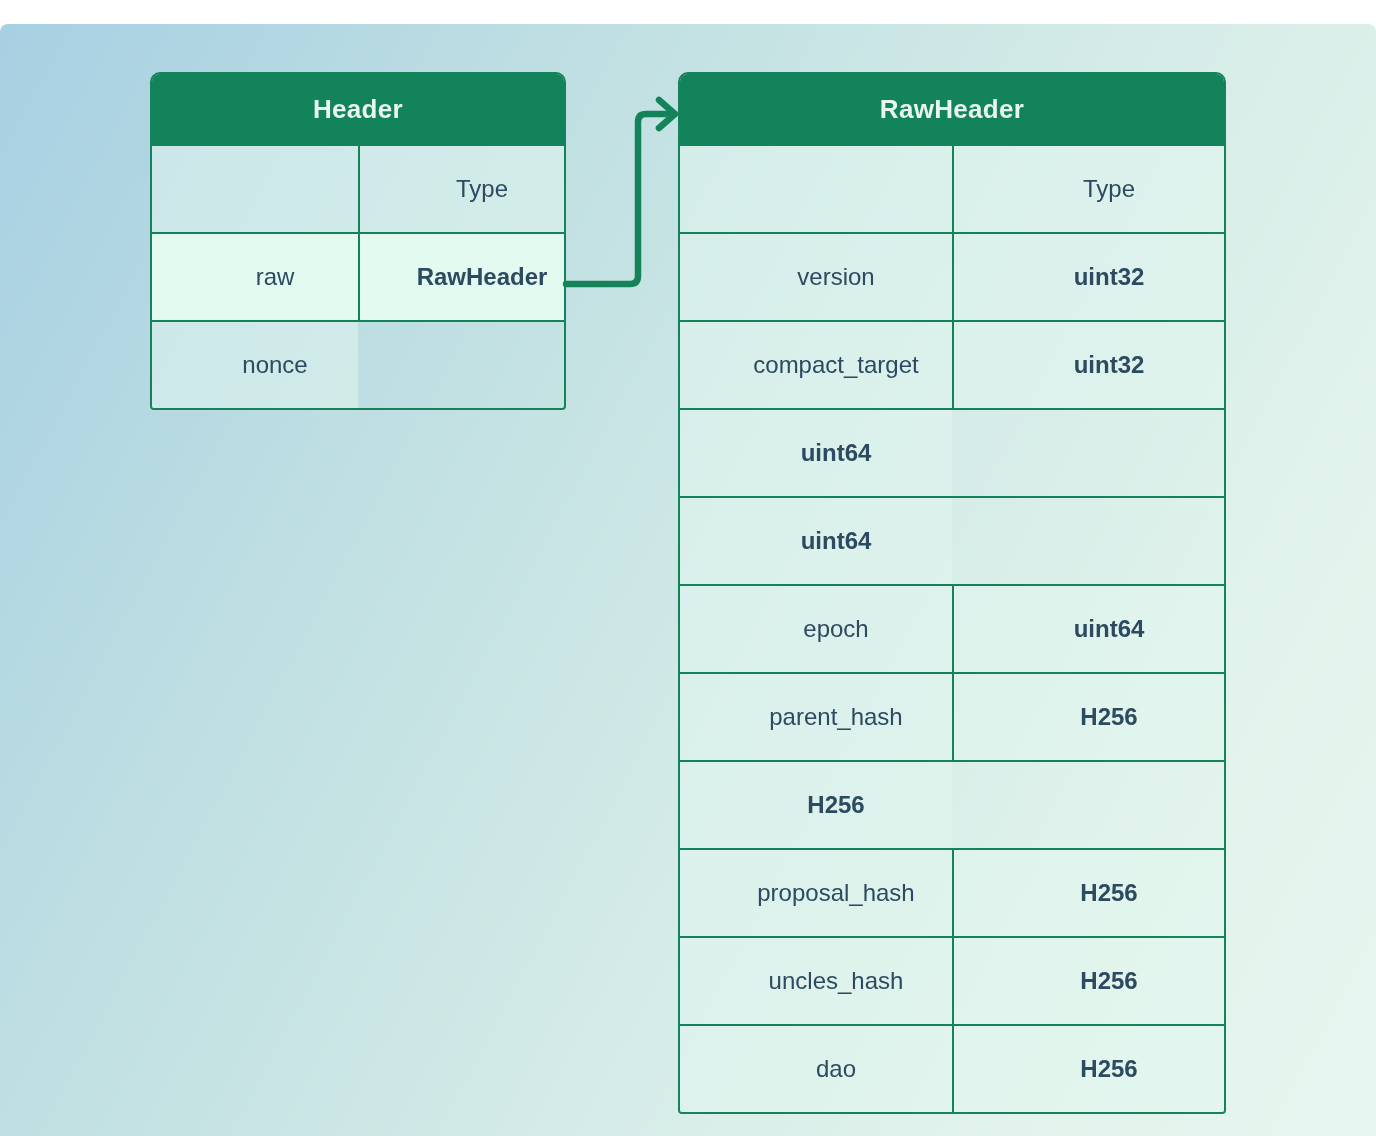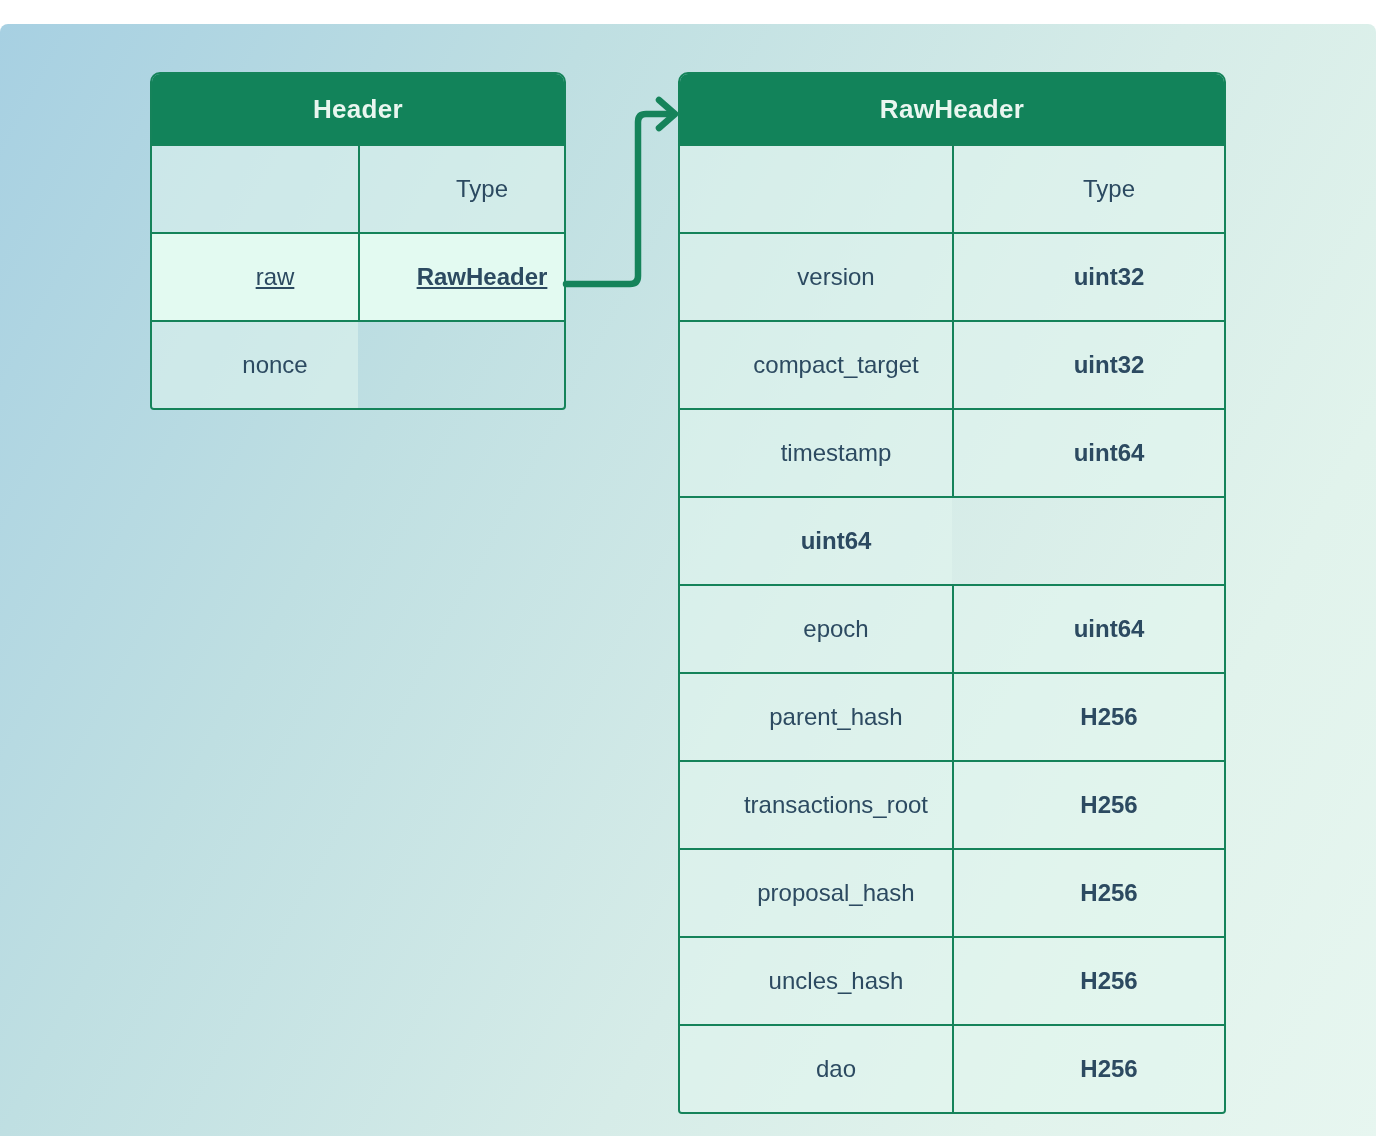--- a/index.html
+++ b/index.html
@@ -53,21 +53,21 @@
   .trow:first-of-type{border-top:none;}
   .cell{
     display:flex;align-items:center;justify-content:center;
     font-size:24px;
     color:var(--text);
     background:var(--cell);
     overflow:hidden;
     padding-left:40px;
   }
   .cell + .cell{border-left:2px solid var(--border);}
-  .trow.highlight .cell{background:var(--cell-highlight);text-decoration:underline;}
+  .trow.highlight .cell{background:var(--cell-highlight);}
   .type-val{font-weight:bold;}
   .connector-svg{
     position:absolute;
     left:558px;top:62px;
     width:140px;height:210px;
     pointer-events:none;
   }
 </style>
 </head>
 <body>
@@ -102,36 +102,34 @@
     </div>
     <div class="trow">
       <div class="cell">version</div>
       <div class="cell type-val">uint32</div>
     </div>
     <div class="trow">
       <div class="cell">compact_target</div>
       <div class="cell type-val">uint32</div>
     </div>
     <div class="trow">
-      <div class="cell">timestamp</div>
       <div class="cell type-val">uint64</div>
     </div>
     <div class="trow">
       <div class="cell type-val">uint64</div>
     </div>
     <div class="trow">
       <div class="cell">epoch</div>
       <div class="cell type-val">uint64</div>
     </div>
     <div class="trow">
       <div class="cell">parent_hash</div>
       <div class="cell type-val">H256</div>
     </div>
     <div class="trow">
-      <div class="cell">transactions_root</div>
       <div class="cell type-val">H256</div>
     </div>
     <div class="trow">
       <div class="cell">proposal_hash</div>
       <div class="cell type-val">H256</div>
     </div>
     <div class="trow">
       <div class="cell">uncles_hash</div>
       <div class="cell type-val">H256</div>
     </div>

